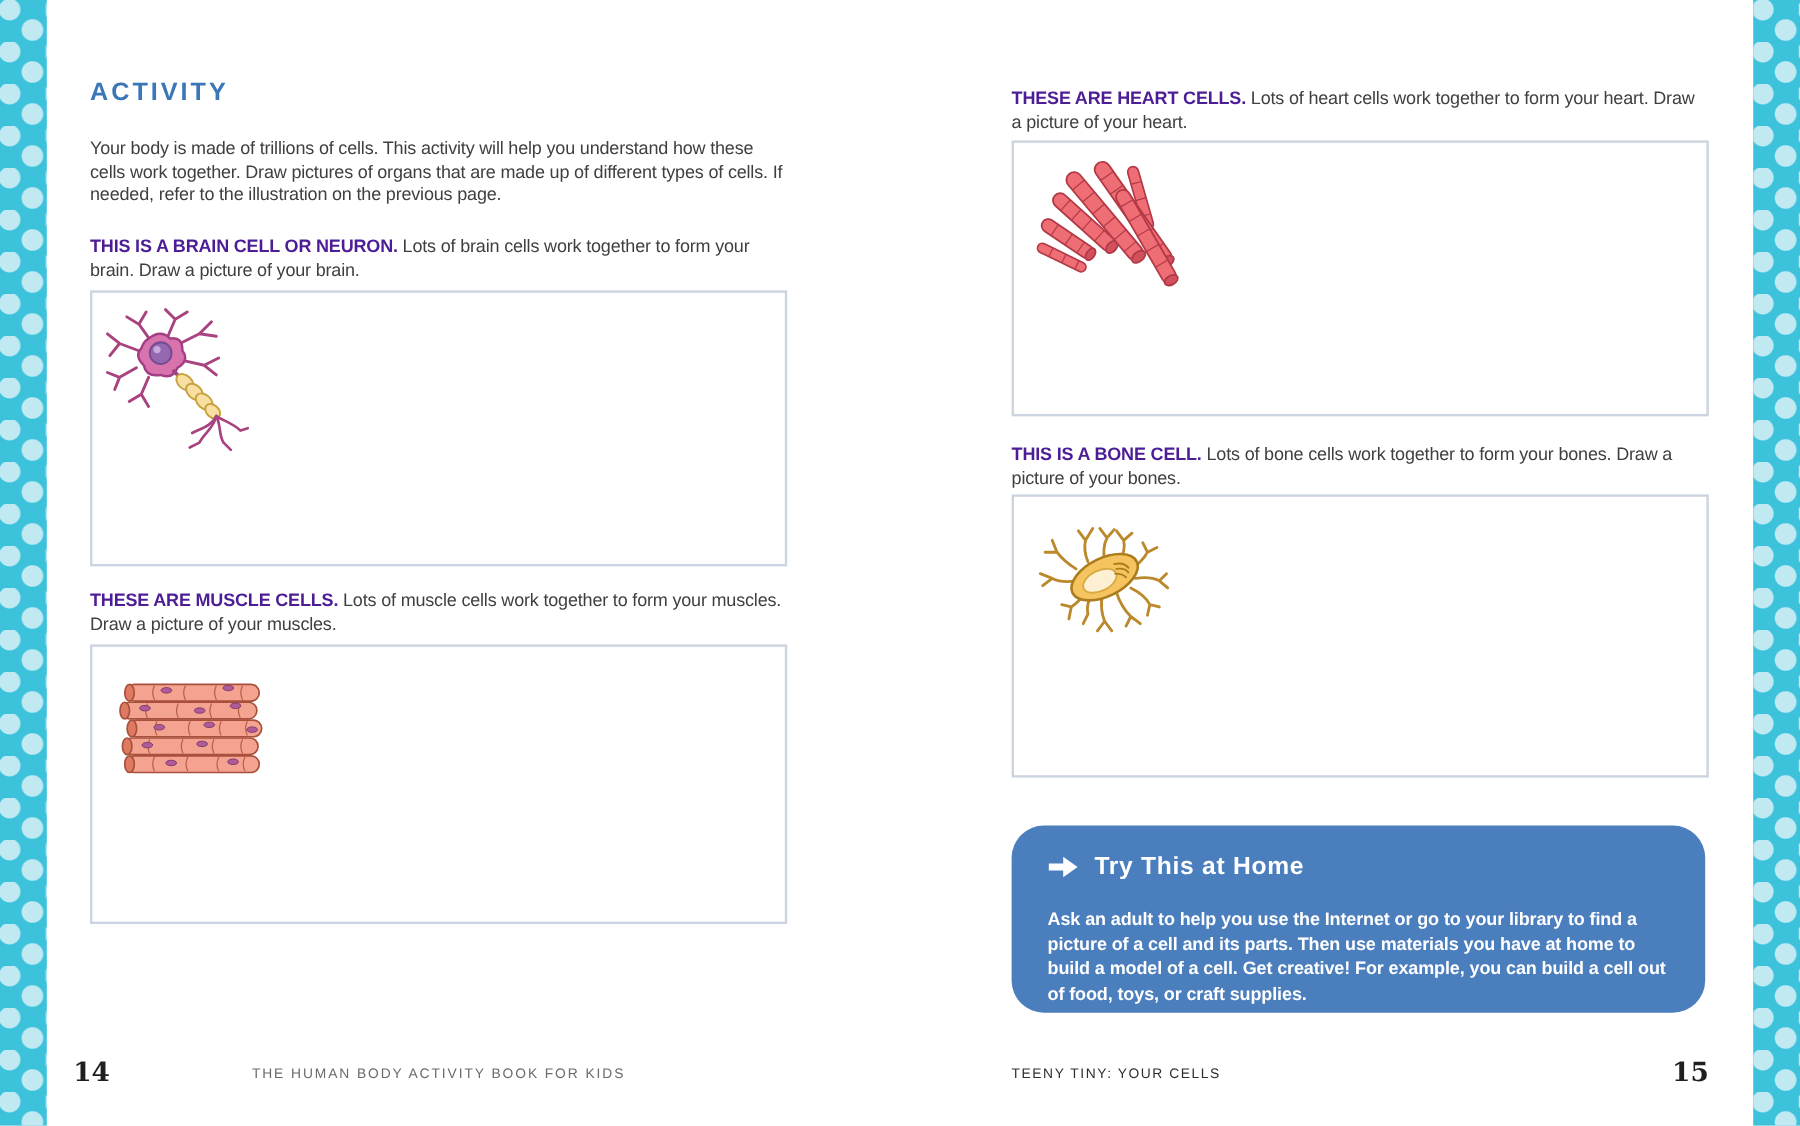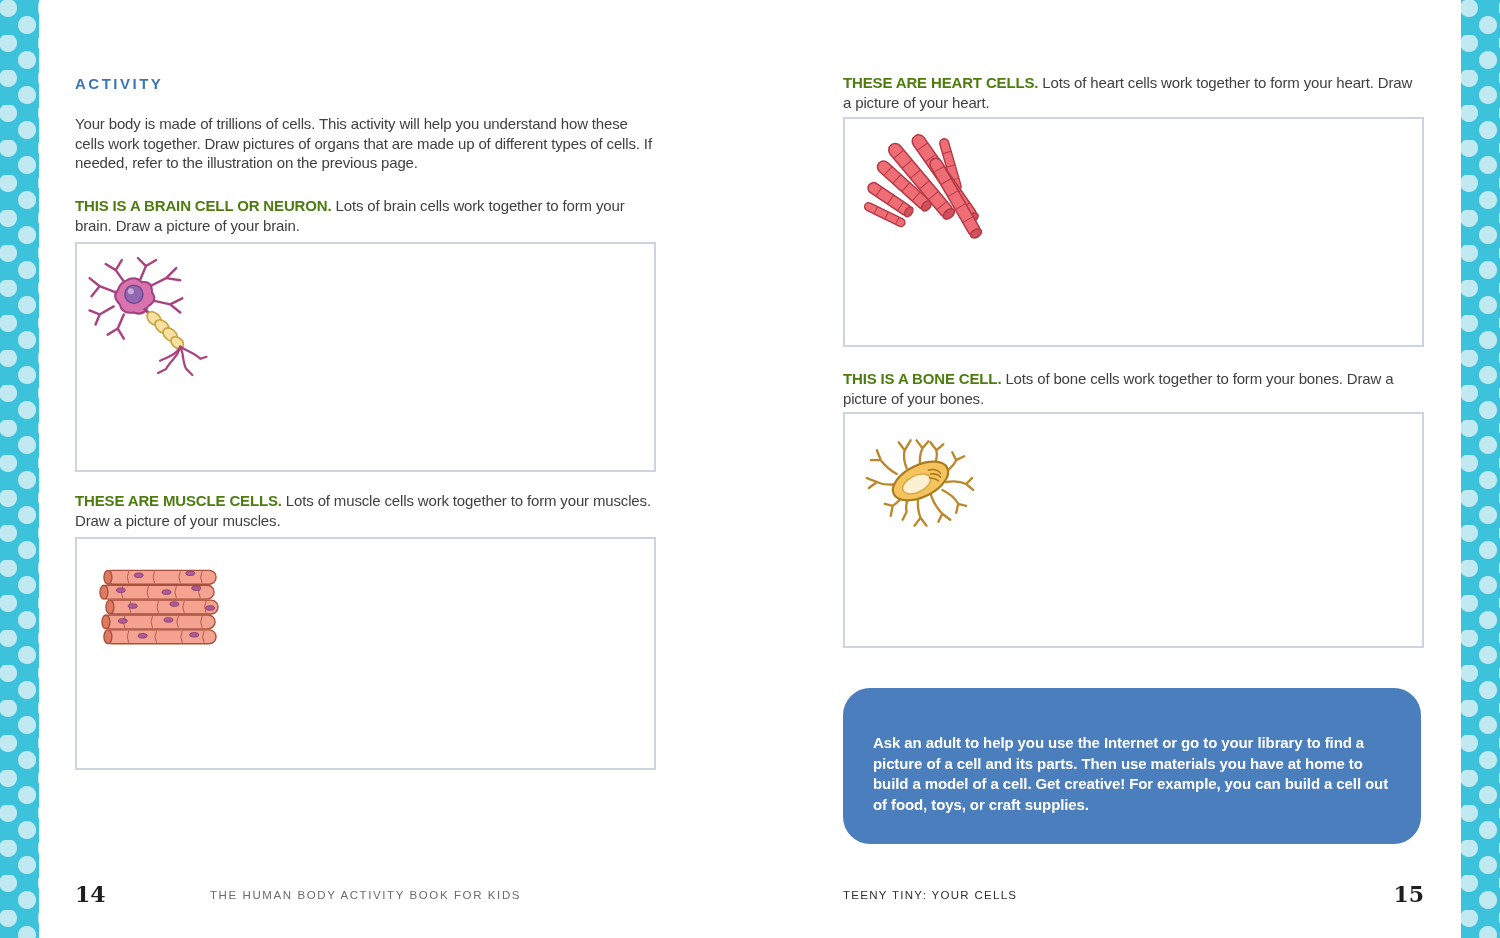--- a/index.html
+++ b/index.html
@@ -15,30 +15,30 @@
     background-size:38px 35px;
   }
   .strip-left  { left:0; }
   .strip-right { right:0; }
 
   .col { position:absolute; width:581px; }
   .col-left  { left:75px; }
   .col-right { left:843px; }
 
   h1.activity {
-    position:absolute; top:75px; left:0;
-    font-size:15px; font-weight:bold; letter-spacing:2.5px;
+    position:absolute; top:65px; left:0;
+    font-size:21px; font-weight:bold; letter-spacing:2.5px;
     color:#3b77b7;
   }
   .bodytext {
     position:absolute; left:0; width:581px;
     font-size:15px; line-height:19.5px; letter-spacing:-0.15px;
     color:#3f3f3f;
   }
-  .bodytext strong { color:#4d7c0f; font-weight:bold; }
+  .bodytext strong { color:#4c1d95; font-weight:bold; }
 
   .intro  { top:114px; }
   .sec-brain  { top:196px; }
   .sec-muscle { top:491px; }
   .sec-heart  { top:73px; }
   .sec-bone   { top:369px; }
 
   .drawbox {
     position:absolute; left:0; width:581px;
     background:#ffffff; border:2px solid #ccd4df;
@@ -66,21 +66,21 @@
   .callout-body {
     margin-top:23px; font-size:15px; font-weight:bold;
     line-height:20.5px; letter-spacing:-0.1px;
   }
 
   .pagenum {
     position:absolute; top:881px;
     font-family:"DejaVu Serif","Liberation Serif",serif;
     font-size:22px; font-weight:bold; color:#1f1f1f;
   }
-  .pagenum-left  { left:75px; }
+  .pagenum-left  { left:61px; }
   .pagenum-right { left:843px; width:581px; text-align:right; }
 
   .runfoot {
     position:absolute; top:889px;
     font-size:11.5px; letter-spacing:1.6px;
   }
   .runfoot-left  { left:75px; width:581px; text-align:center; color:#6b6b6b; }
   .runfoot-right { left:843px; color:#2f2f2f; font-weight:normal; letter-spacing:1.3px; }
 </style>
 </head>
@@ -237,20 +237,26 @@
         </g>
         <ellipse cx="62" cy="53" rx="30" ry="16" transform="rotate(-26 62 53)" fill="#f6c45f" stroke="#a97c1c" stroke-width="2.2"></ellipse>
         <ellipse cx="58" cy="56" rx="15" ry="8.5" transform="rotate(-26 58 56)" fill="#fdf0d2" stroke="#d9ab45" stroke-width="1.6"></ellipse>
         <g stroke="#a97c1c" stroke-width="1.6" fill="none" stroke-linecap="round">
           <path d="M70,42 q8,-2 12,3 M72,46 q7,-1 10,3 M71,50 q6,0 9,3"></path>
         </g>
       </svg>
     </div>
 
     <div class="callout">
+      <div class="callout-titlerow">
+        <svg width="26" height="19" viewBox="0 0 26 19">
+          <path d="M1 6.5 h12 V1 l12 8.5 -12 8.5 v-5.5 H1 z" fill="#ffffff"></path>
+        </svg>
+        <span class="callout-title">Try This at Home</span>
+      </div>
       <p class="callout-body">Ask an adult to help you use the Internet or go to your library to find a picture of a cell and its parts. Then use materials you have at home to build a model of a cell. Get creative! For example, you can build a cell out of food, toys, or craft supplies.</p>
     </div>
 
   </div>
 
   <div class="pagenum pagenum-left">14</div>
   <div class="runfoot runfoot-left">THE HUMAN BODY ACTIVITY BOOK FOR KIDS</div>
   <div class="runfoot runfoot-right">TEENY TINY: YOUR CELLS</div>
   <div class="pagenum pagenum-right">15</div>
 

